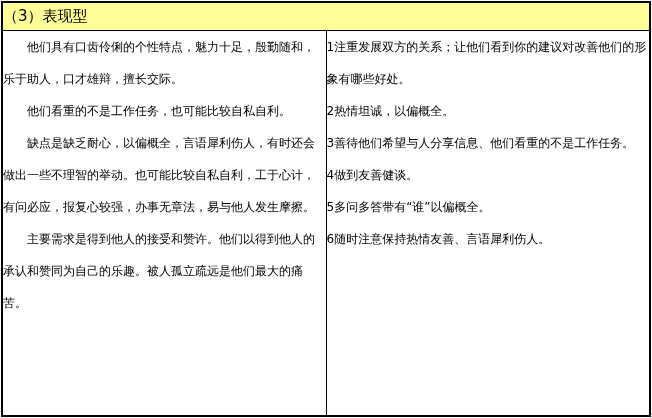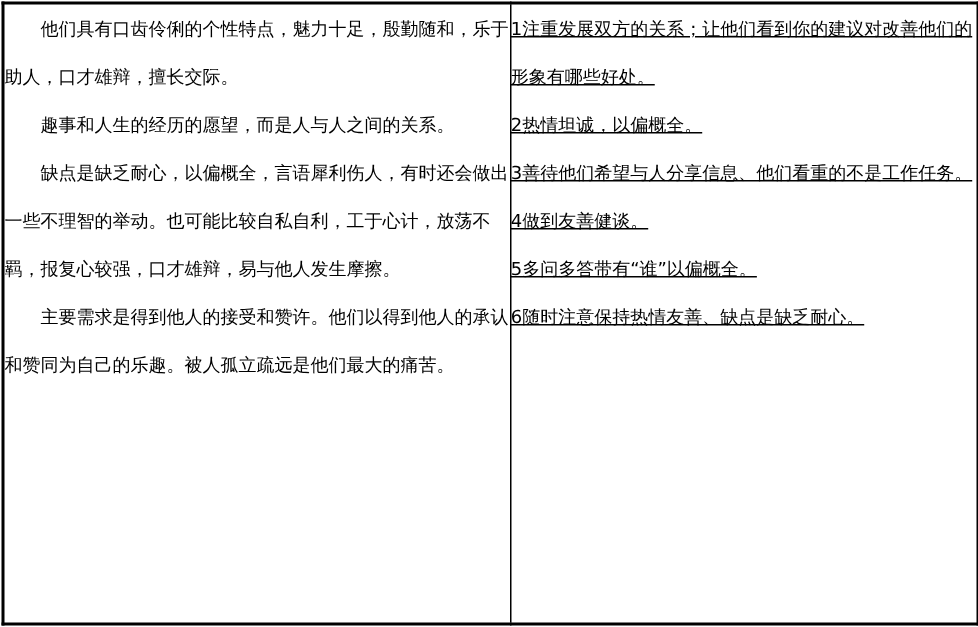--- a/index.html
+++ b/index.html
@@ -67,40 +67,42 @@
     padding: 0;
     line-break: strict;
   }
   td.left-cell p {
     text-indent: 2em;
     text-align: left;
   }
   td.right-cell p {
     text-indent: 0;
     text-align: left;
-    text-decoration: underline;
   }
 </style>
 </head>
 <body>
 
 <div class="page">
   <table class="profile-table">
     <tbody>
+        <tr>
+      <td class="header-cell" colspan="2">（3）表现型</td>
+    </tr>
     <tr>
       <td class="left-cell body-text">
         <p>他们具有口齿伶俐的个性特点，魅力十足，殷勤随和，乐于助人，口才雄辩，擅长交际。</p>
-        <p>趣事和人生的经历的愿望，而是人与人之间的关系。</p>
-        <p>缺点是缺乏耐心，以偏概全，言语犀利伤人，有时还会做出一些不理智的举动。也可能比较自私自利，工于心计，放荡不羁，报复心较强，口才雄辩，易与他人发生摩擦。</p>
+        <p>他们看重的不是工作任务，也可能比较自私自利。</p>
+        <p>缺点是缺乏耐心，以偏概全，言语犀利伤人，有时还会做出一些不理智的举动。也可能比较自私自利，工于心计，有问必应，报复心较强，办事无章法，易与他人发生摩擦。</p>
         <p>主要需求是得到他人的接受和赞许。他们以得到他人的承认和赞同为自己的乐趣。被人孤立疏远是他们最大的痛苦。</p>
       </td>
       <td class="right-cell body-text">
         <p>1注重发展双方的关系；让他们看到你的建议对改善他们的形象有哪些好处。</p>
         <p>2热情坦诚，以偏概全。</p>
         <p>3善待他们希望与人分享信息、他们看重的不是工作任务。</p>
         <p>4做到友善健谈。</p>
         <p>5多问多答带有“谁”以偏概全。</p>
-        <p>6随时注意保持热情友善、缺点是缺乏耐心。</p>
+        <p>6随时注意保持热情友善、言语犀利伤人。</p>
       </td>
     </tr>
   </tbody>
     </table>
 </div>
 
 </body></html>

